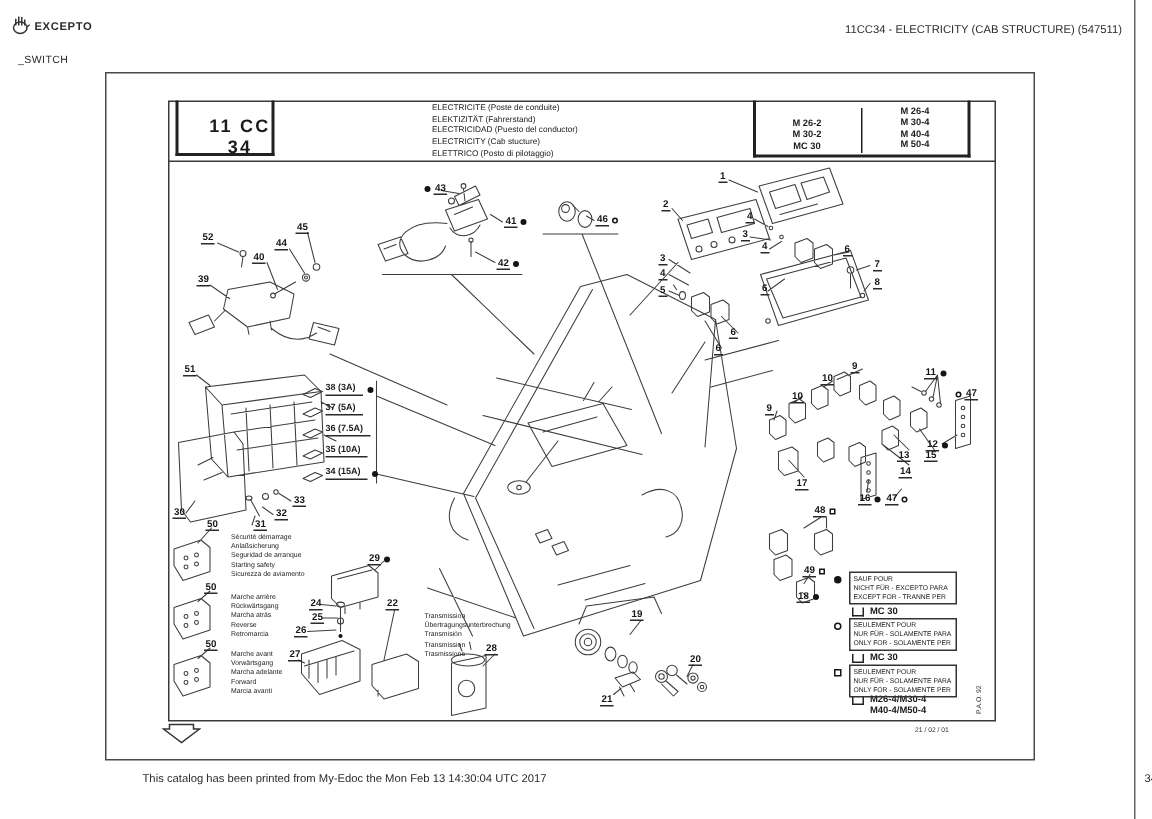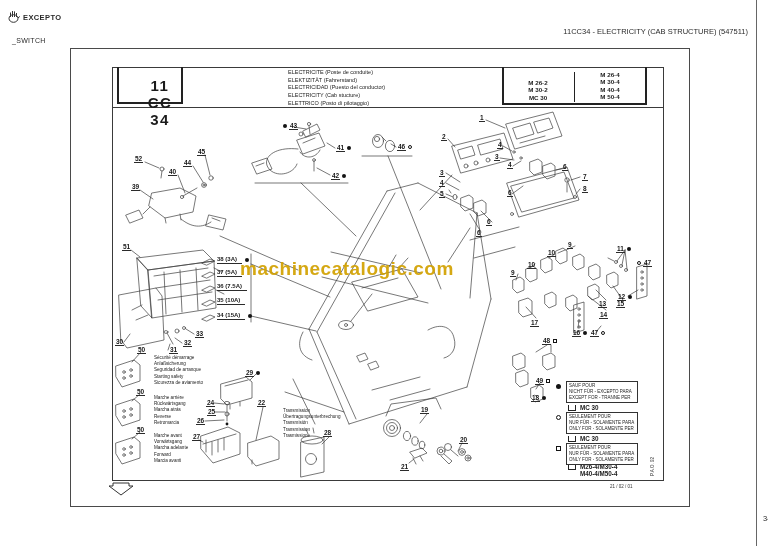--- a/index.html
+++ b/index.html
@@ -5,24 +5,24 @@
   html,body{margin:0;padding:0;background:#fff;}
   .page{position:relative;width:768px;height:546px;background:#fff;overflow:hidden;
         font-family:"Liberation Sans",sans-serif;color:#1b1b1b;}
   .abs{position:absolute;}
   .outer-frame{border:1px solid #4a4a4a;box-sizing:border-box;}
   .inner-frame{border:1px solid #3a3a3a;box-sizing:border-box;}
   .hrule{height:1px;background:#3a3a3a;}
   .vrule{width:1px;background:#222;}
   .brand{font-size:7.5px;font-weight:600;letter-spacing:.4px;color:#2a2a2a;}
   .brand-sub{font-size:7px;color:#2a2a2a;letter-spacing:.3px;}
-  .header-title{font-size:7.5px;color:#2b2b2b;white-space:nowrap;margin-top:12px;}
+  .header-title{font-size:7.5px;color:#2b2b2b;white-space:nowrap;}
   .title-box{border-left:2px solid #222;border-right:2px solid #222;border-bottom:2px solid #222;
              box-sizing:border-box;text-align:center;}
-  .title-code{padding-top:10px;font-size:15px;font-weight:700;letter-spacing:1.5px;padding-left:20px;}
+  .title-code{padding-top:10px;font-size:12px;font-weight:700;letter-spacing:1.5px;padding-left:20px;}
   .lang-block{font-size:5.5px;line-height:7.7px;white-space:nowrap;color:#222;}
   .model-box{border-left:2.5px solid #222;border-right:2.5px solid #222;border-bottom:2.5px solid #222;
              box-sizing:border-box;}
   .model-col{font-size:6.2px;font-weight:700;line-height:7.4px;text-align:center;white-space:nowrap;}
   .watermark{font-size:19px;font-weight:700;letter-spacing:.5px;opacity:.92;white-space:nowrap;z-index:30;}
   .callout{display:flex;align-items:center;gap:2px;font-size:6.5px;font-weight:700;
            color:#161616;white-space:nowrap;z-index:20;}
   .co-t{border-bottom:1px solid #2b2b2b;padding:0 1px;line-height:7px;}
   .mk{flex:0 0 auto;}
   .mk.dot{width:4px;height:4px;border-radius:50%;background:#141414;}
@@ -171,21 +171,20 @@
         <circle cx="131" cy="409" r="1.3"></circle>
         <circle cx="124" cy="417" r="1.3"></circle>
         <circle cx="131" cy="415" r="1.3"></circle>
       <circle cx="124" cy="449" r="1.3"></circle>
         <circle cx="131" cy="447" r="1.3"></circle>
         <circle cx="124" cy="455" r="1.3"></circle>
         <circle cx="131" cy="453" r="1.3"></circle>
     </g>
   </svg>
 
-  <div class="abs watermark" style="left: 240px; top: 258px; color: rgb(210, 161, 0);">machinecatalogic.com</div>
 
   <div class="abs" id="labels" style="left:0;top:0;width:768px;height:546px">
       <div class="callout abs" style="left: 134px; top: 155px;">
         <span class="co-t">52</span>
       </div>
       <div class="callout abs" style="left: 197px; top: 148px;">
         <span class="co-t">45</span>
       </div>
       <div class="callout abs" style="left: 183px; top: 159px;">
         <span class="co-t">44</span>
@@ -444,16 +443,17 @@
       <div class="">Trasmissione</div>
     </div>
 
   <div class="abs stamp" style="left:610px;top:484px">21 / 02 / 01</div>
   <div class="abs stamp" style="left:650px;top:476px;transform:rotate(-90deg);transform-origin:0 0">P.A.O. 92</div>
 
   <svg class="abs" style="left:108px;top:482px" width="26" height="15">
     <path d="M5,1 L21,1 L21,4 L25,4 L13,13 L1,4 L5,4 Z" fill="#fff" stroke="#333" stroke-width="1"></path>
   </svg>
 
+  <div class="abs footer" style="left:95px;top:514px">This catalog has been printed from My-Edoc the  Mon Feb 13 14:30:04 UTC 2017</div>
   <div class="abs footer" style="left:763px;top:514px">347</div>
 
   <div class="abs" style="left:756px;top:0;width:1px;height:546px;background:#666"></div>
 </div>
 
 </body></html>

